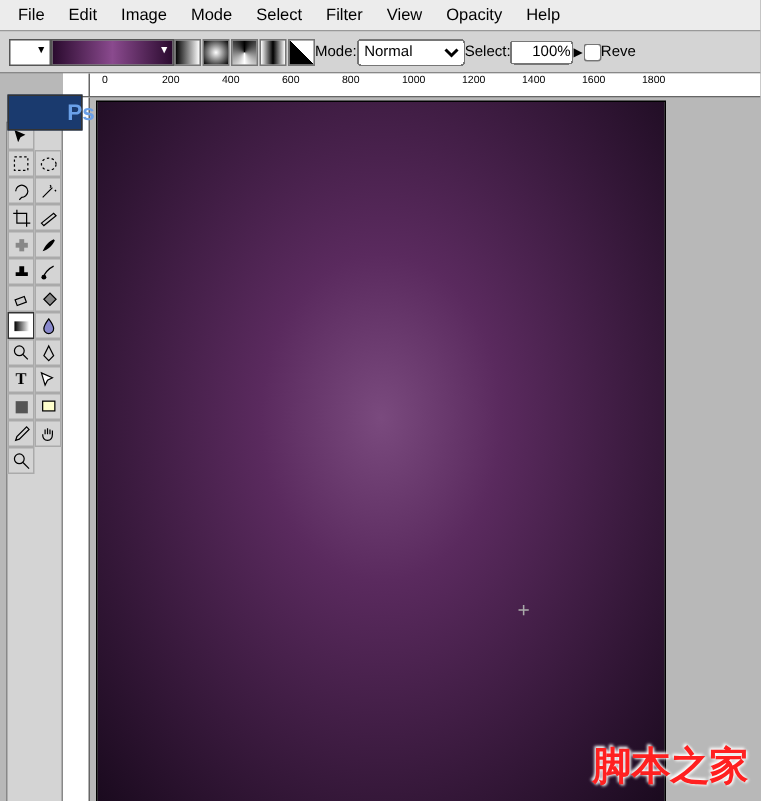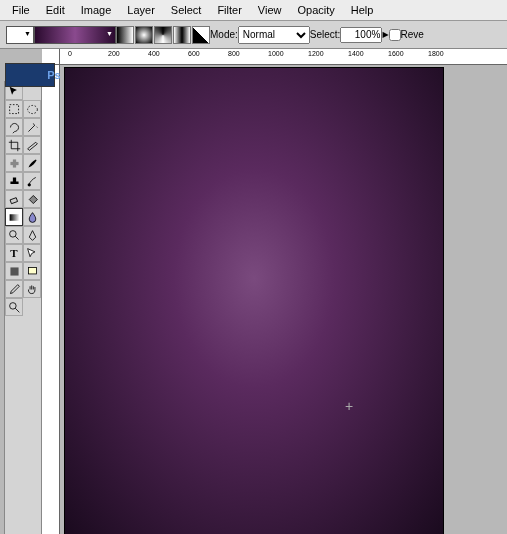--- a/index.html
+++ b/index.html
@@ -15,21 +15,21 @@
 .grad-btn { width: 18px; height: 18px; border: 1px solid #777; background: #ccc; }
 .gb1 { background: linear-gradient(90deg, #000, #fff); }
 .gb2 { background: radial-gradient(circle, #fff, #000); }
 .gb3 { background: conic-gradient(#000, #fff, #000); }
 .gb4 { background: linear-gradient(90deg, #fff, #000, #fff); }
 .gb5 { background: linear-gradient(45deg, #000 50%, #fff 50%); }
 .mode-sel { height: 18px; font-size: 10px; width: 72px; }
 .opac-in { width: 42px; height: 16px; font-size: 10px; text-align: right; }
 .chk { width: 12px; height: 12px; }
 .workspace { display: flex; height: calc(100% - 44px); position: relative; }
-.ps-badge { position: absolute; left: 5px; top: 63px; width: 28px; height: 24px; background: #1a3a6e; color: #6aa0e8; font-size: 11px; font-weight: bold; display: flex; align-items: center; justify-content: center; border: 1px solid #333; z-index: 5; padding-left: 48px; }
+.ps-badge { position: absolute; left: 5px; top: 63px; width: 28px; height: 24px; background: #1a3a6e; color: #6aa0e8; font-size: 15px; font-weight: bold; display: flex; align-items: center; justify-content: center; border: 1px solid #333; z-index: 5; padding-left: 48px; }
 .toolbox { width: 38px; background: #d4d4d4; border: 1px solid #888; margin: 32px 0 0 4px; display: flex; flex-direction: column; }
 .tool-row { display: flex; }
 .tool { width: 18px; height: 18px; border: 1px solid #aaa; display: flex; align-items: center; justify-content: center; font-size: 11px; cursor: pointer; background: #d4d4d4; }
 .tool.active { background: #fff; border: 1px solid #333; }
 .tool svg { width: 13px; height: 13px; }
 .canvas-area { flex: 1; position: relative; background: #b8b8b8; }
 .ruler-h { position: absolute; top: 0; left: 18px; right: 0; height: 16px; background: #fff; border-bottom: 1px solid #666; font-size: 7px; overflow: hidden; }
 .ruler-h span { position: absolute; top: 1px; }
 .ruler-v { position: absolute; top: 16px; left: 0; width: 18px; bottom: 0; background: #fff; border-right: 1px solid #666; }
 .ruler-corner { position: absolute; top: 0; left: 0; width: 18px; height: 16px; background: #fff; border-right: 1px solid #666; border-bottom: 1px solid #666; }
@@ -39,21 +39,21 @@
 .wm-main { font-size: 26px; font-weight: bold; color: #ff2020; text-shadow: 1px 1px 2px #fff, -1px -1px 2px #fff; font-family: "SimSun", serif; }
 .wm-url { font-size: 12px; color: #fff; letter-spacing: 1px; }
 </style>
 </head>
 <body>
 
 <div class="menubar">
   <span>File</span>
   <span>Edit</span>
   <span>Image</span>
-  <span>Layer</span>
+  <span>Mode</span>
   <span>Select</span>
   <span>Filter</span>
   <span>View</span>
   <span>Opacity</span>
   <span>Help</span>
 </div>
 
 <div class="optbar">
   <div class="swatch-box"></div>
   <div class="grad-preview"></div>
@@ -246,13 +246,14 @@
       <span style="left:368px">1800</span>
     </div>
     <div class="ruler-v"></div>
     <div class="canvas">
       <div class="crosshair">+</div>
     </div>
   </div>
 </div>
 
 <div class="watermark">
+  <div class="wm-main">脚本之家</div>
 </div>
 
 </body></html>

